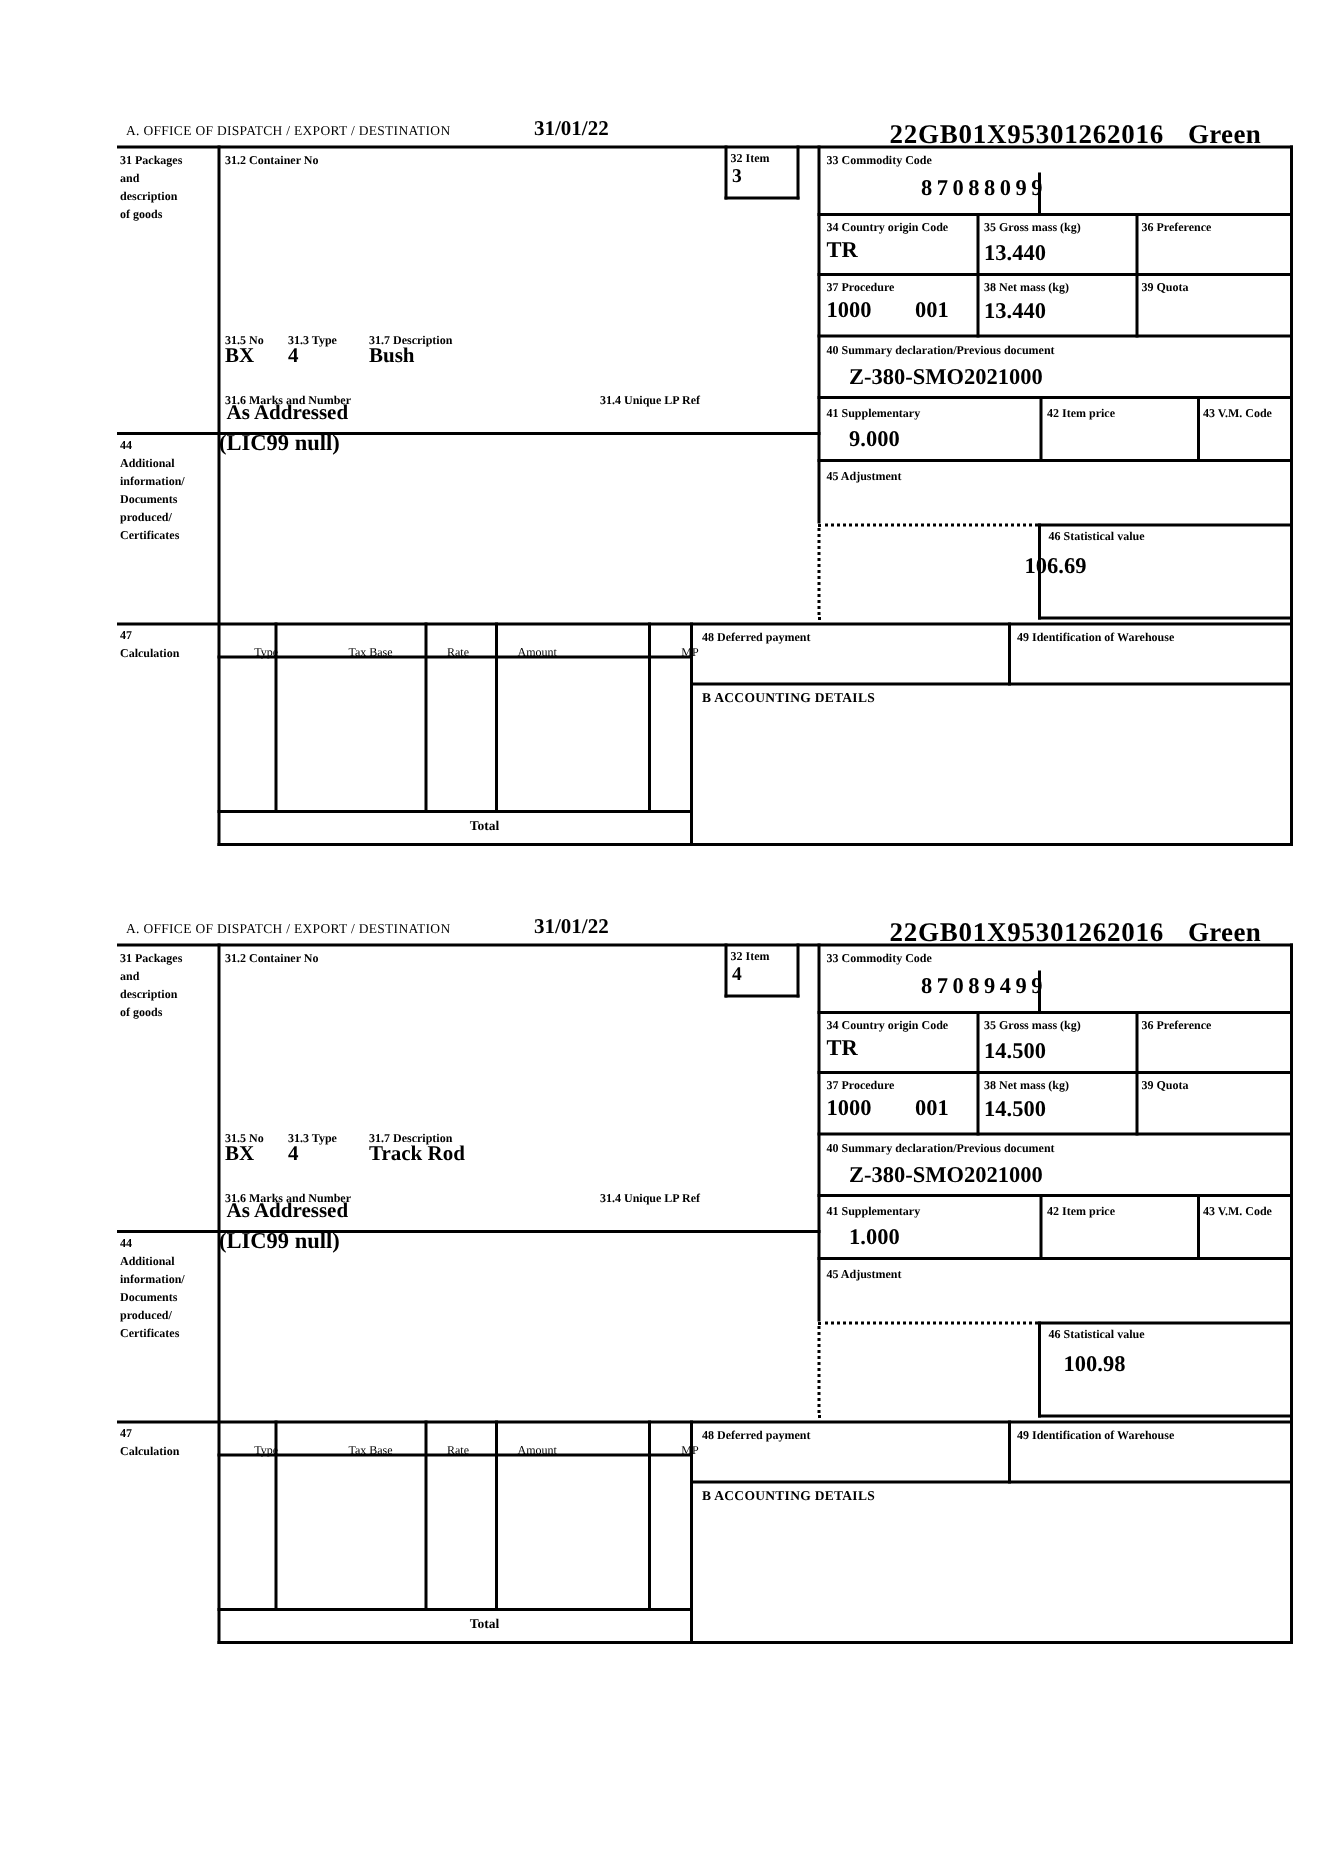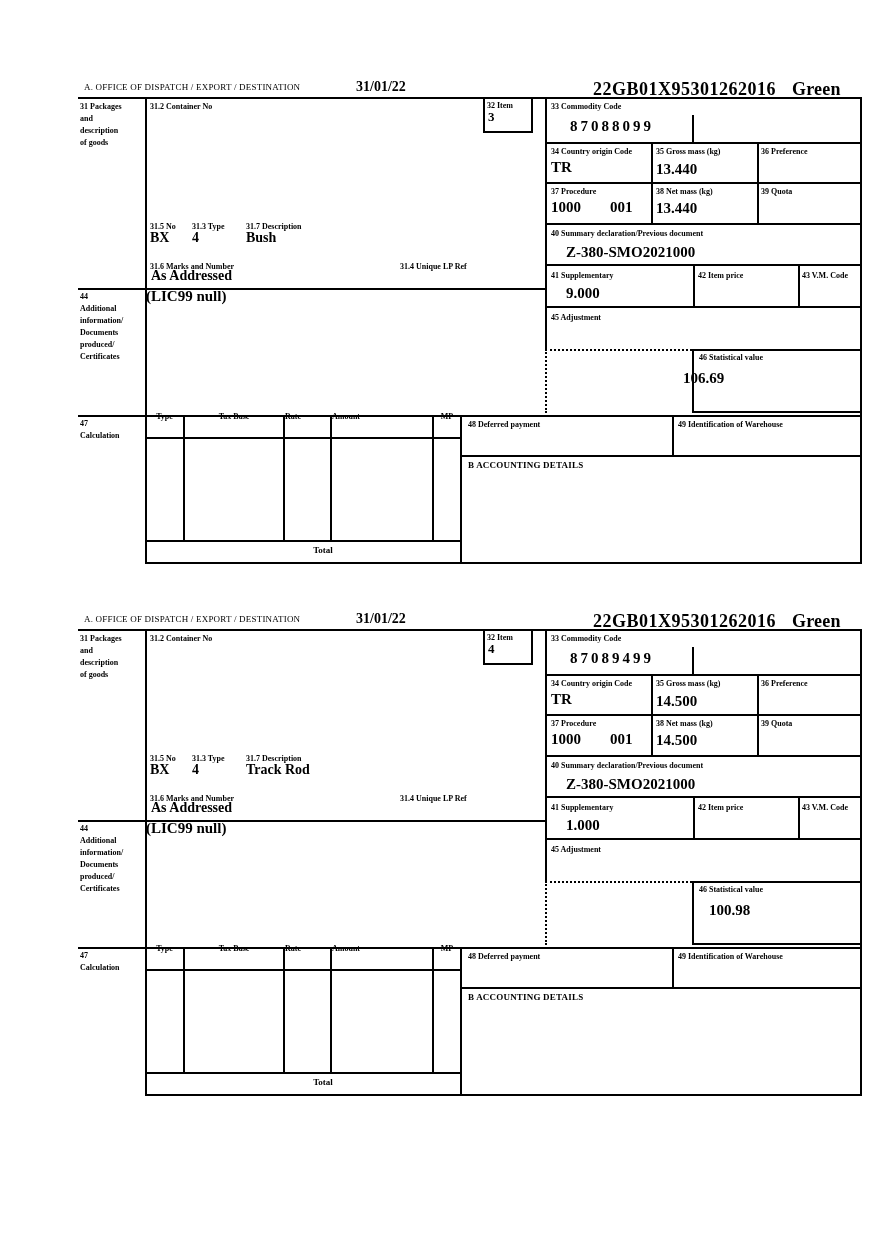--- a/index.html
+++ b/index.html
@@ -13,26 +13,26 @@
   .hl,.vl{position:absolute;background:#000;display:block;}
   .hl{height:2px;}
   .vl{width:2px;}
   .hl.dot{background:none;height:0;border-top:2px dotted #000;}
   .vl.dot{background:none;width:0;border-left:2px dotted #000;}
   
   .lbl{position:absolute;font-weight:bold;font-size:8px;line-height:1.5;white-space:pre-line;}
   .val{position:absolute;font-weight:bold;font-size:15px;line-height:1.05;white-space:nowrap;}
   .val.sm{font-size:13px;}
   .val.md{font-size:14px;}
-  .val.code{letter-spacing:3px;}
+  .val.code{letter-spacing:3px;margin-left:44px;}
   .hdr-office{position:absolute;left:84px;top:2px;font-weight:normal;font-size:9px;letter-spacing:.2px;}
   .hdr-date{position:absolute;left:356px;top:-1px;font-weight:bold;font-size:14px;}
   .hdr-mrn{position:absolute;left:593px;top:-1px;font-weight:bold;font-size:18px;letter-spacing:.5px;white-space:nowrap;}
   .hdr-mrn .routing{margin-left:16px;letter-spacing:.2px;}
-  .colhdr{position:absolute;top:332px;font-weight:bold;font-size:8px;}
+  .colhdr{position:absolute;top:350px;font-weight:normal;font-size:8px;margin-left:13px;}
   .colhdr.c{text-align:center;}
   .colhdr.r{text-align:left;}
   .total-row{position:absolute;left:145px;width:356px;top:465px;text-align:center;font-weight:bold;font-size:9px;}
   .acct{position:absolute;left:468px;top:380px;font-weight:bold;font-size:9px;letter-spacing:.2px;}
 </style>
 </head>
 <body>
 
 <div id="forms-root">
   <div class="form" style="top: 80px;">

